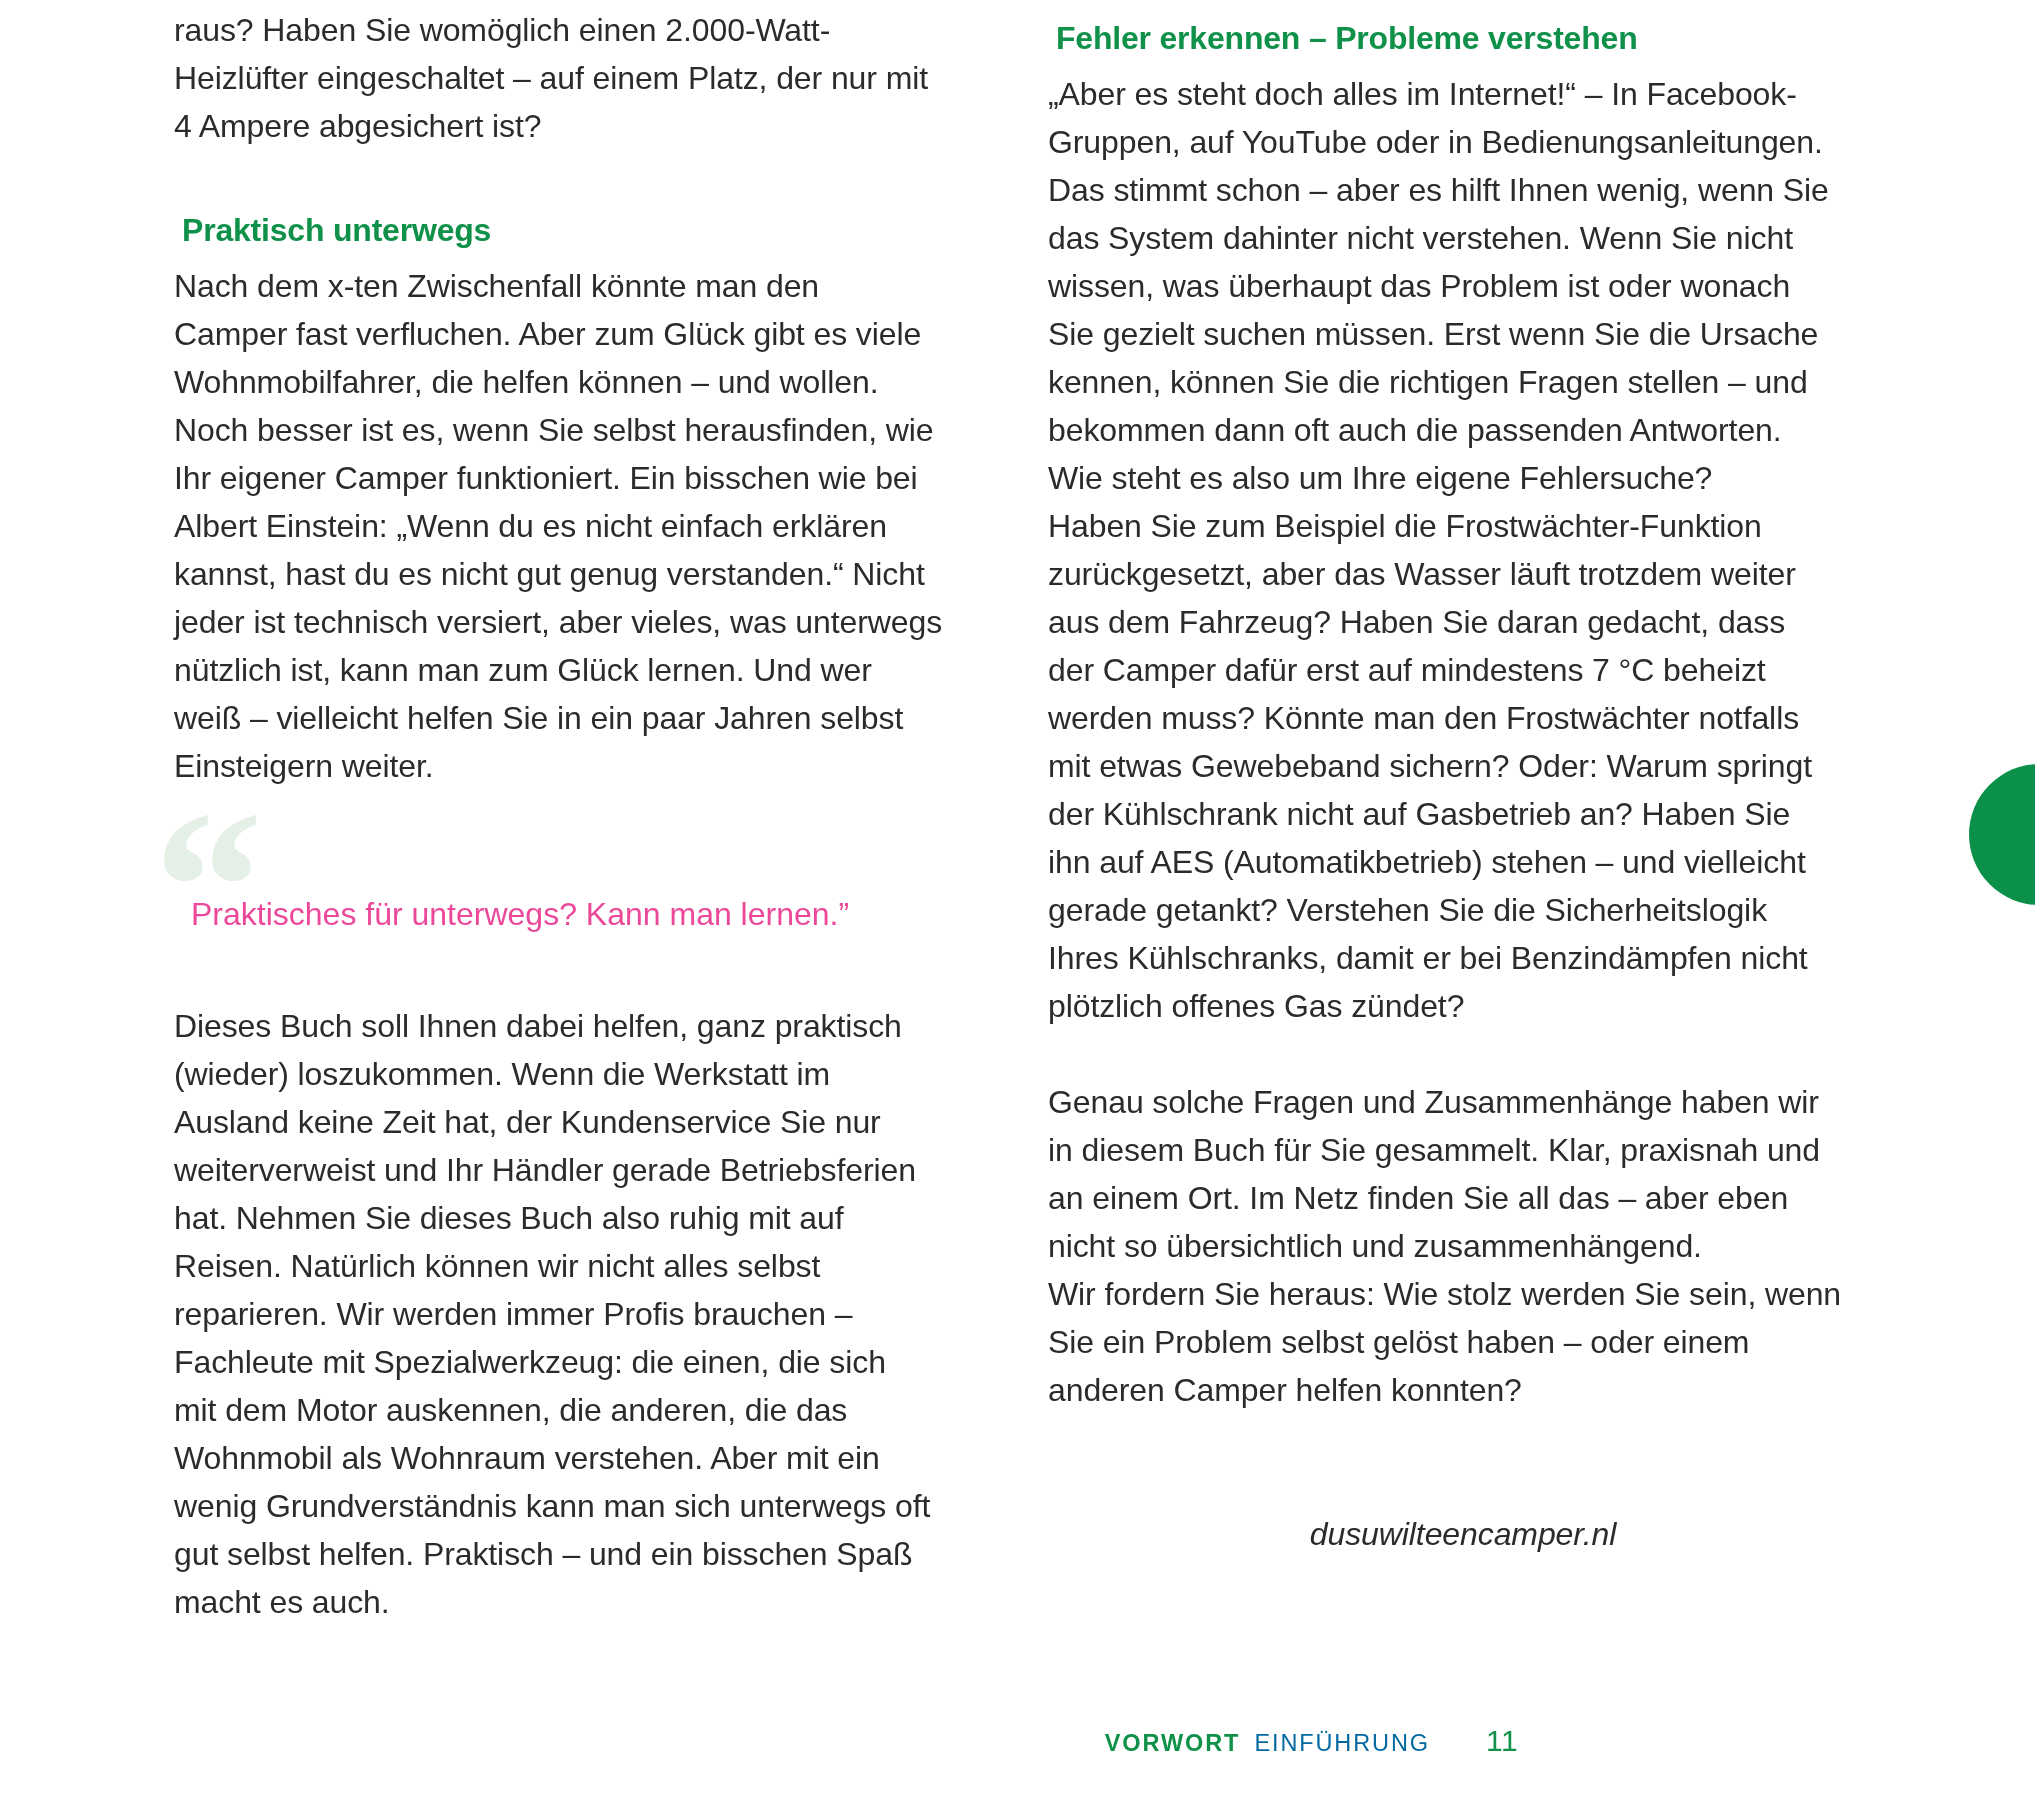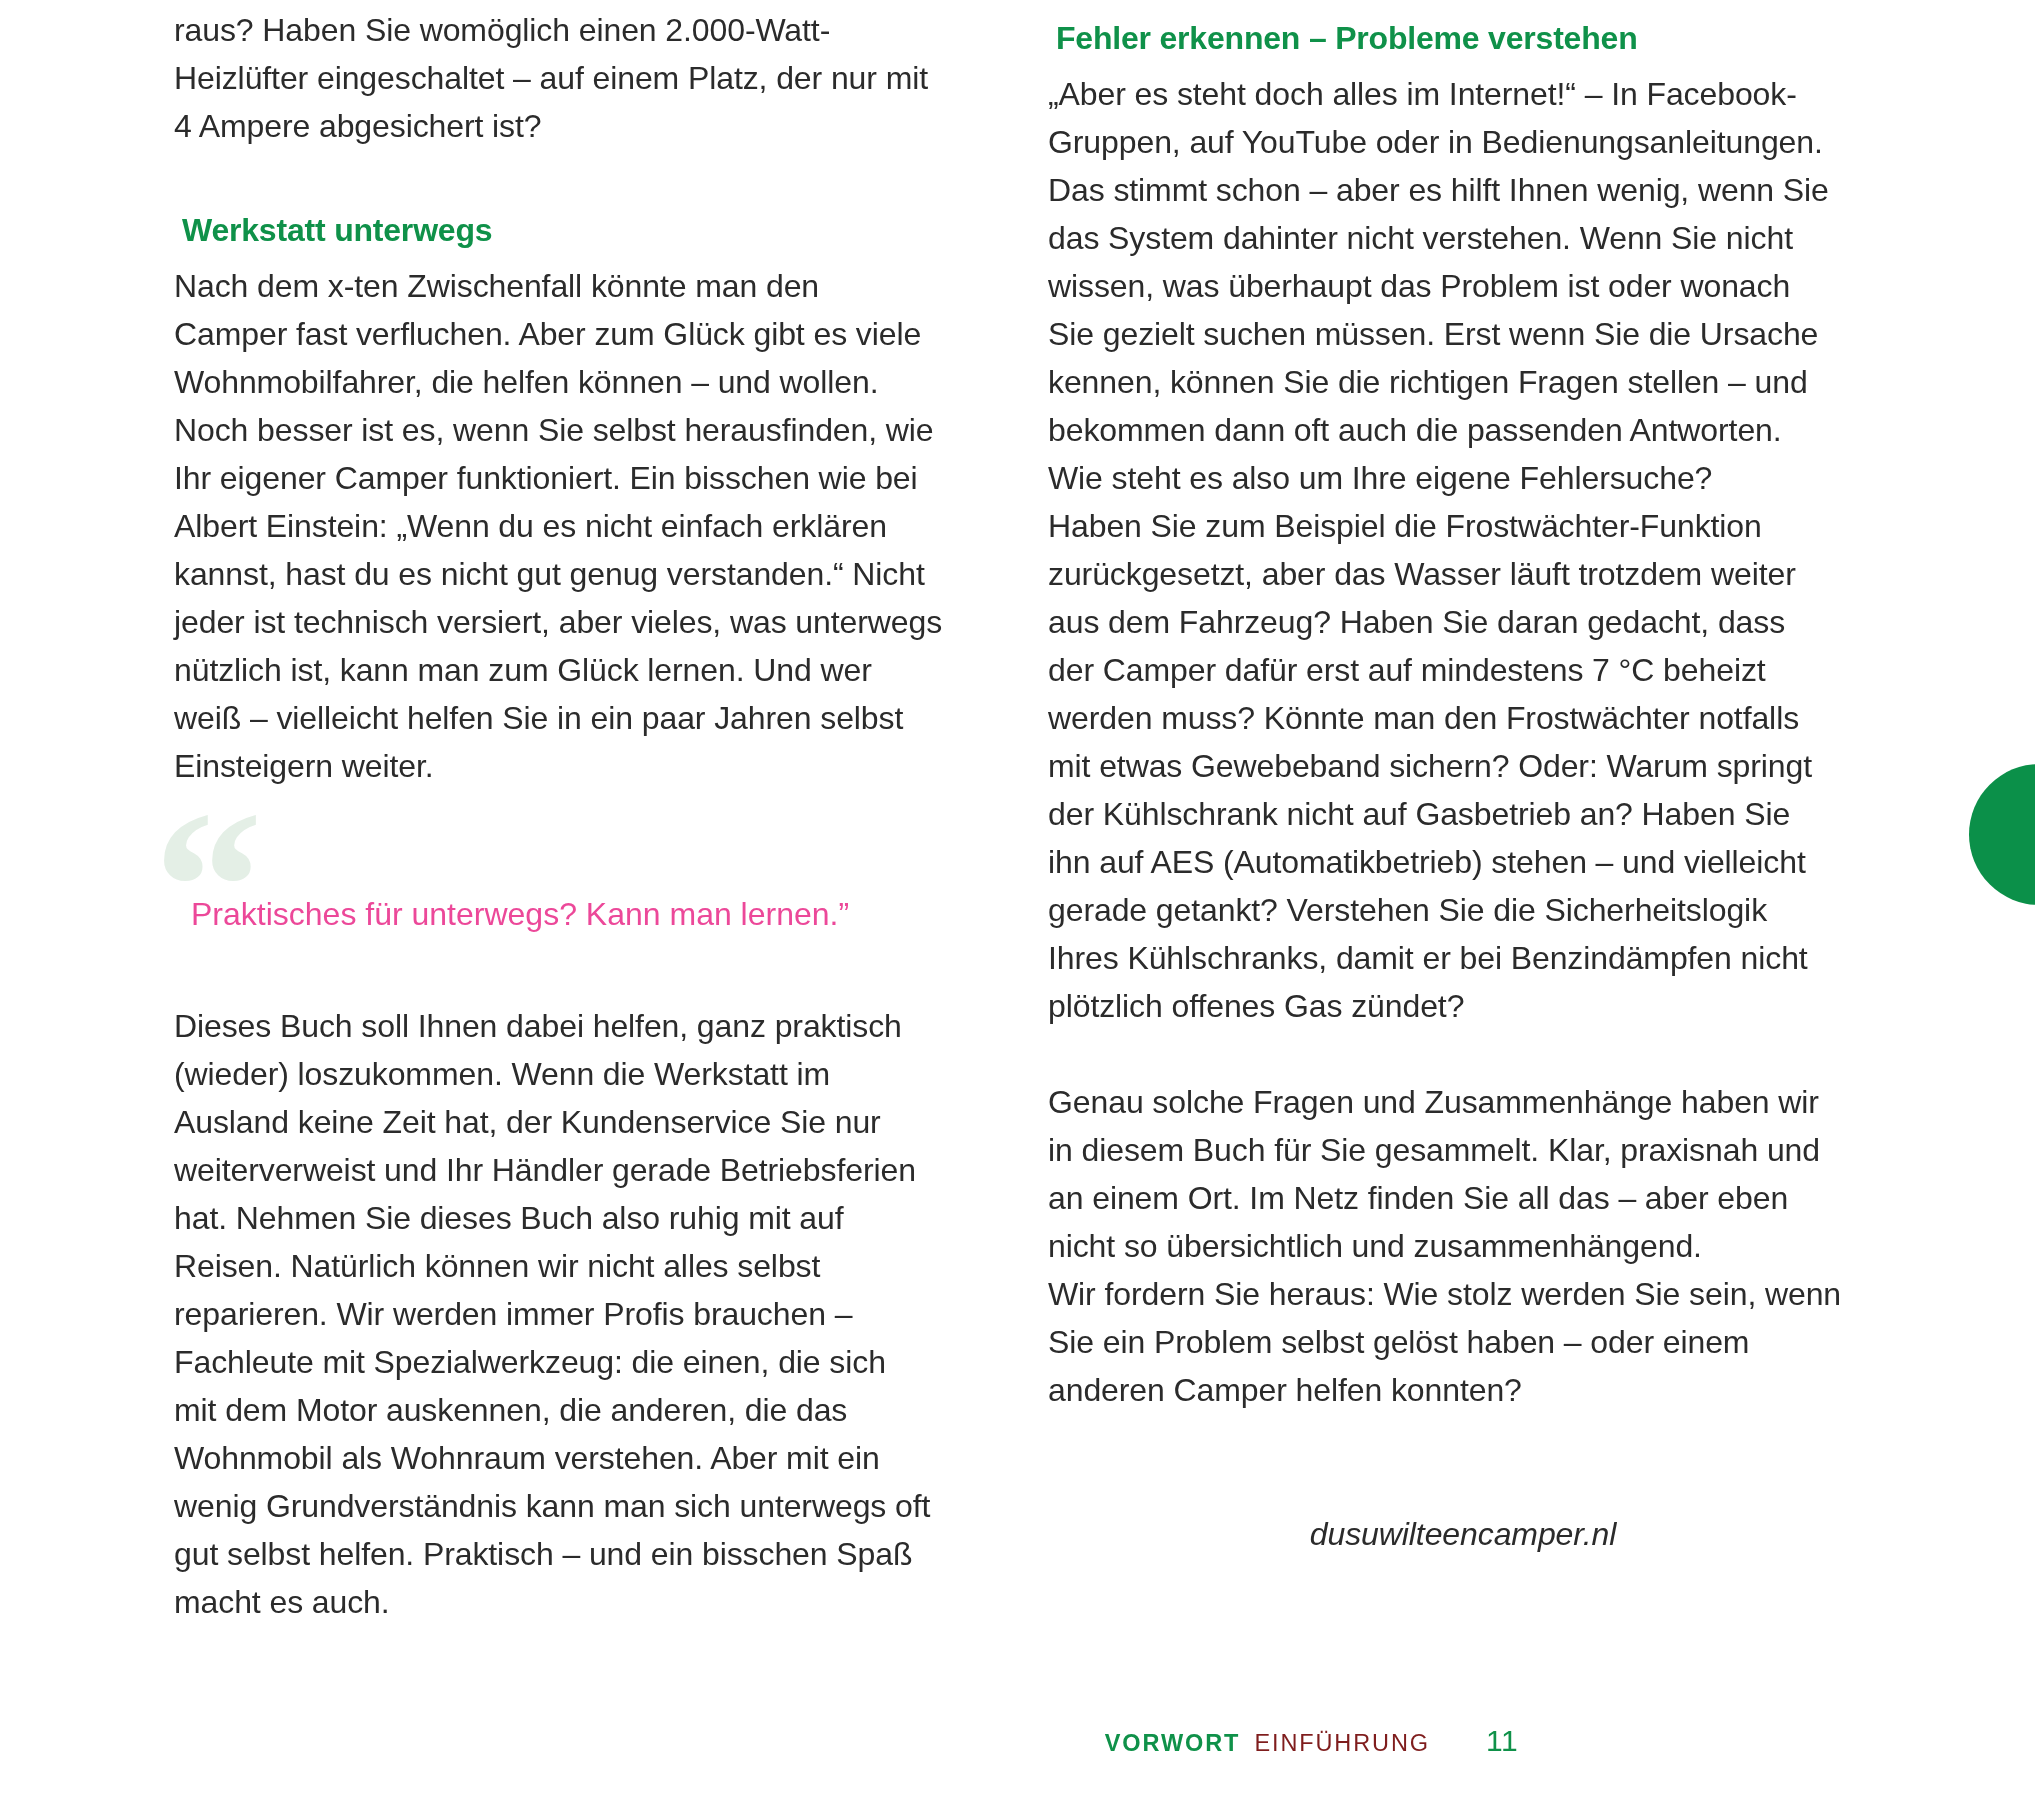--- a/index.html
+++ b/index.html
@@ -106,21 +106,21 @@
   }
   .footer .fvorwort {
     font-size: 23.5px;
     font-weight: 700;
     color: #0f9149;
     letter-spacing: 1.9px;
   }
   .footer .feinfuehrung {
     font-size: 23.5px;
     font-weight: 400;
-    color: #7f1d1d;
+    color: #0369a1;
     letter-spacing: 1.9px;
   }
   .footer .fpage {
     font-size: 30px;
     font-weight: 400;
     color: #0f9149;
     margin-left: 42px;
     letter-spacing: 0.4px;
   }
 </style>
@@ -132,21 +132,21 @@
   <div class="edge-circle"></div>
 
   <div class="col col-left">
 
     <p class="body-text">raus? Haben Sie womöglich einen 2.000-Watt-
 Heizlüfter eingeschaltet – auf einem Platz, der nur mit
 4 Ampere abgesichert ist?</p>
 
     <div class="spacer-para"></div>
 
-    <h3 class="section-head">Werkstatt unterwegs</h3>
+    <h3 class="section-head">Praktisch unterwegs</h3>
 
     <p class="body-text">Nach dem x-ten Zwischenfall könnte man den
 Camper fast verfluchen. Aber zum Glück gibt es viele
 Wohnmobilfahrer, die helfen können – und wollen.
 Noch besser ist es, wenn Sie selbst herausfinden, wie
 Ihr eigener Camper funktioniert. Ein bisschen wie bei
 Albert Einstein: „Wenn du es nicht einfach erklären
 kannst, hast du es nicht gut genug verstanden.“ Nicht
 jeder ist technisch versiert, aber vieles, was unterwegs
 nützlich ist, kann man zum Glück lernen. Und wer

